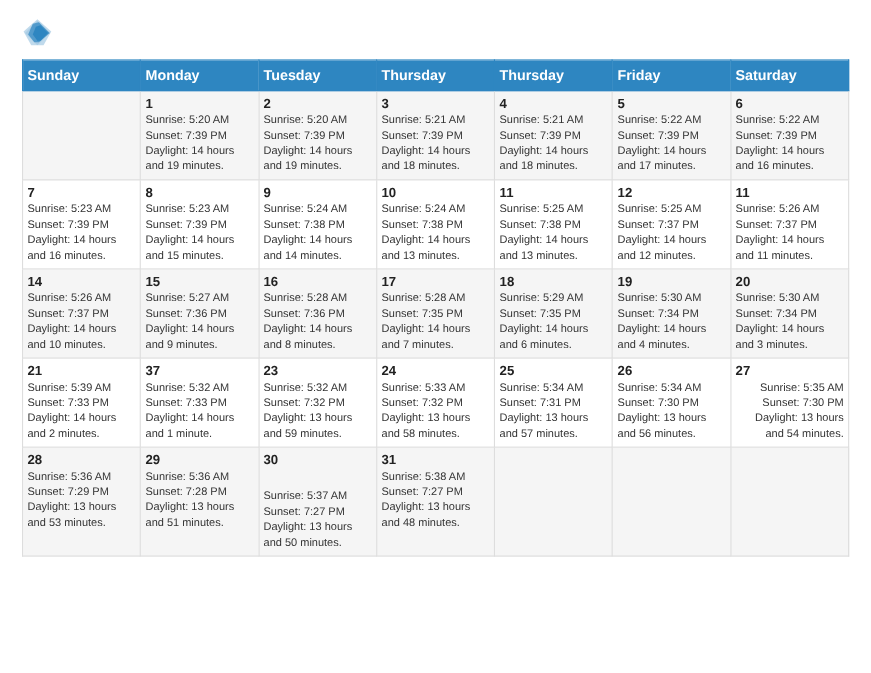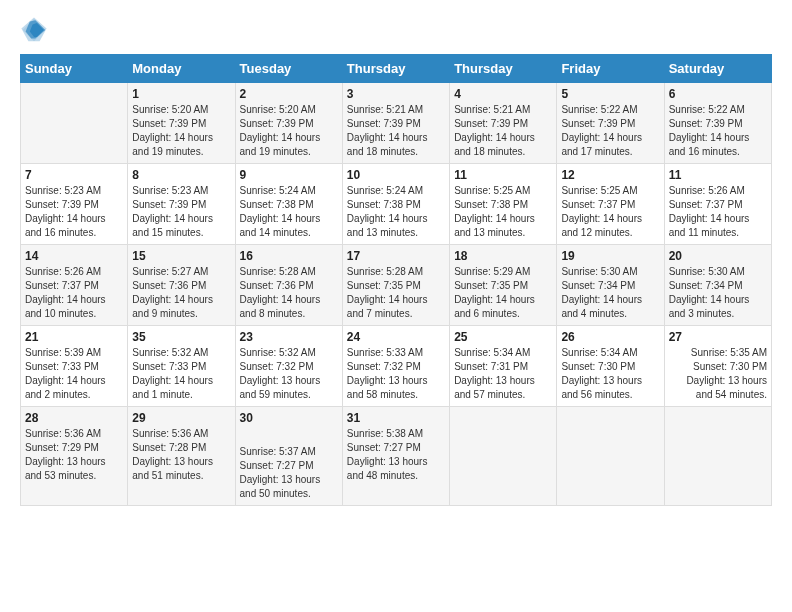--- a/index.html
+++ b/index.html
@@ -272,21 +272,21 @@
       </tr>
       <tr>
         <td>
           <span class="day-number">21</span>
           <div class="day-info" style="white-space: pre-line;">Sunrise: 5:39 AM
 Sunset: 7:33 PM
 Daylight: 14 hours
 and 2 minutes.</div>
         </td>
         <td>
-          <span class="day-number">35</span>
+          <span class="day-number">37</span>
           <div class="day-info" style="white-space: pre-line;">Sunrise: 5:32 AM
 Sunset: 7:33 PM
 Daylight: 14 hours
 and 1 minute.</div>
         </td>
         <td>
           <span class="day-number">23</span>
           <div class="day-info" style="white-space: pre-line;">Sunrise: 5:32 AM
 Sunset: 7:32 PM
 Daylight: 13 hours

